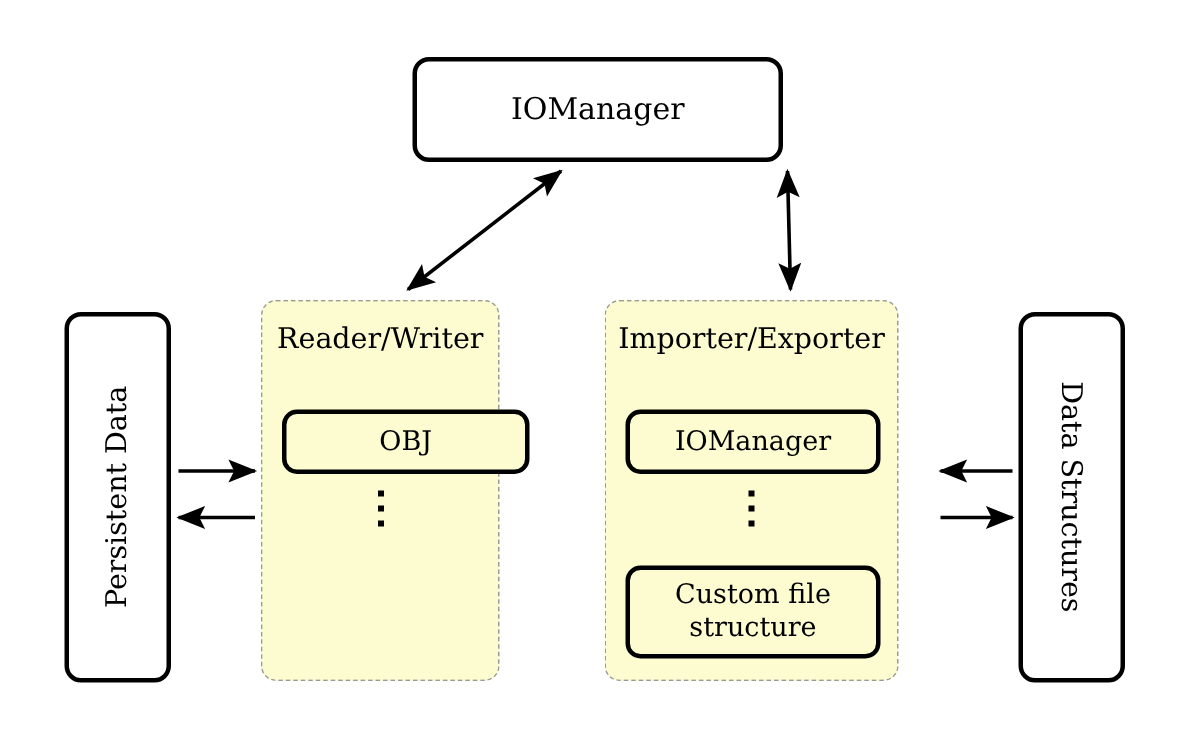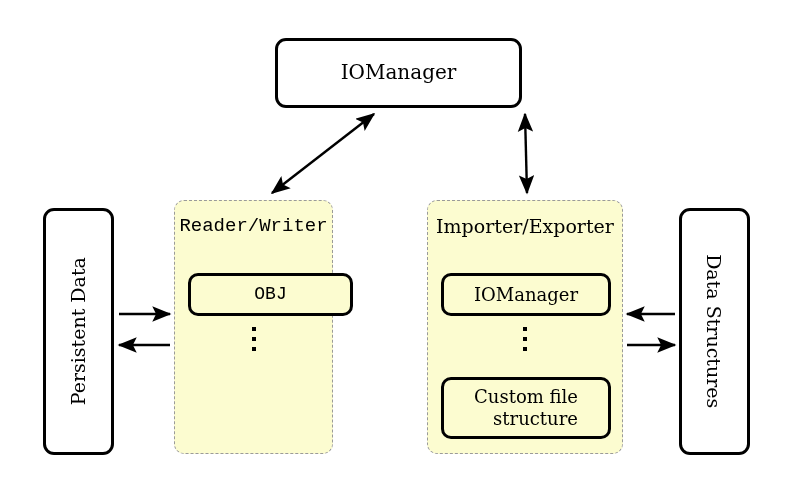--- a/index.html
+++ b/index.html
@@ -65,22 +65,22 @@
   .side-box.right .vtext { transform: rotate(90deg); }
 
   
   .group-panel {
     position: absolute;
     box-sizing: border-box;
     border: 1.5px dashed #9a9a9a;
     border-radius: 10px;
     background: #fcfcd0;
   }
-  .group-panel.readerwriter     { left: 174px; top: 200px; width: 159px; height: 254px; font-family: Liberation Mono, monospace; }
-  .group-panel.importerexporter { left: 427px; top: 200px; width: 196px; height: 254px; }
+  .group-panel.readerwriter     { left: 174px; top: 200px; width: 159px; height: 254px; }
+  .group-panel.importerexporter { left: 403px; top: 200px; width: 196px; height: 254px; }
 
   .group-title {
     position: absolute;
     left: 0;
     right: 0;
     top: 14px;
     text-align: center;
     font-size: 19px;
     white-space: nowrap;
   }
@@ -88,21 +88,21 @@
   
   .item-box {
     position: absolute;
     box-sizing: border-box;
     border: 3px solid #000000;
     border-radius: 10px;
     background: #fcfcd0;
     display: flex;
     align-items: center;
     justify-content: center;
-    text-align: right;
+    text-align: center;
     font-size: 18px;
     line-height: 1.2;
   }
   .readerwriter .item-box     { left: 13px; width: 165px; }
   .importerexporter .item-box { left: 13px; width: 170px; }
   .item-box.first  { top: 72px;  height: 43px; }
   .item-box.second { top: 176px; height: 62px; }
 
   
   .vdots {

